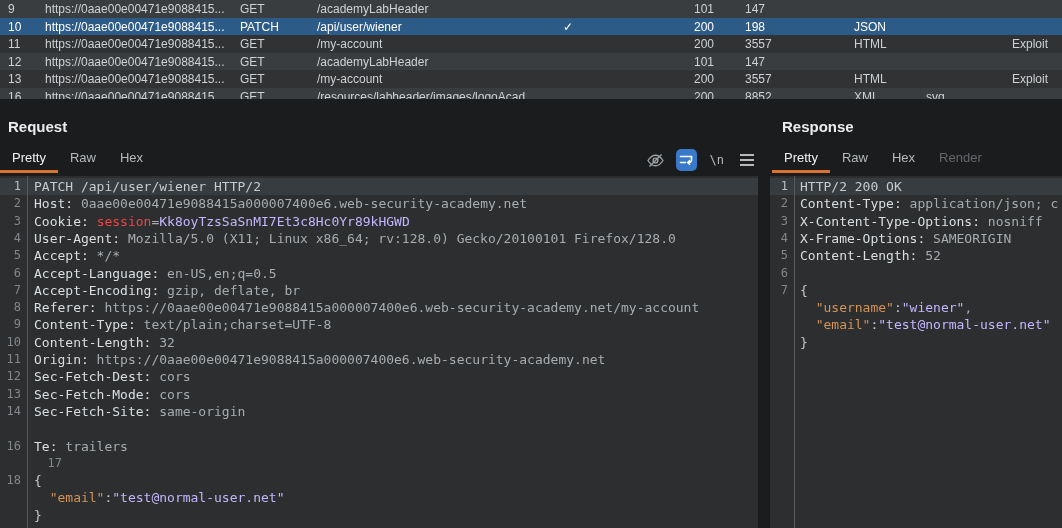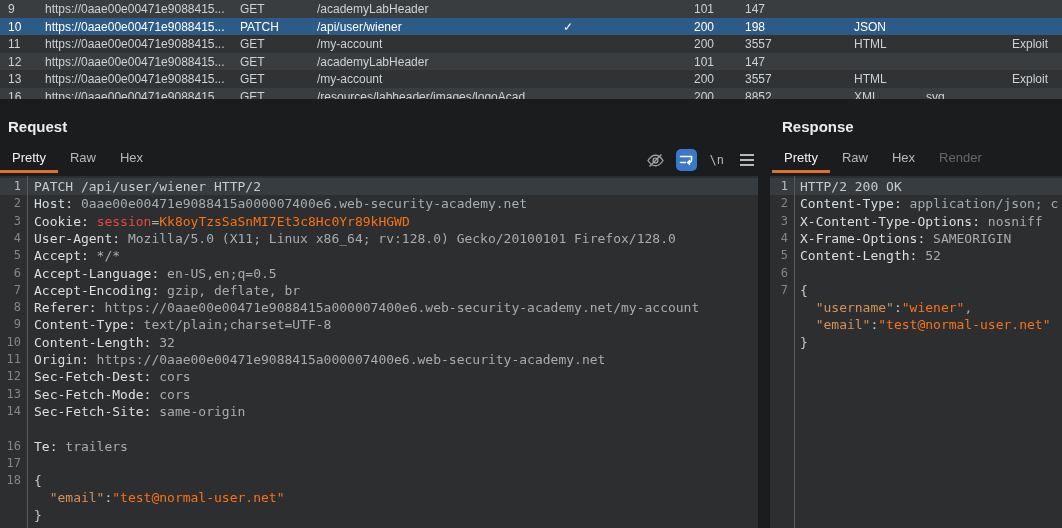--- a/index.html
+++ b/index.html
@@ -30,21 +30,21 @@
   .eline{position:relative;height:17.3px;line-height:17.3px;white-space:pre;}
   .eline.hl{background:#373c40;}
   .gutter-sep{position:absolute;top:0;bottom:0;width:1px;background:#5a5a5a;z-index:3;}
   .lnum{position:absolute;left:0;top:0;height:17.3px;line-height:17.3px;text-align:right;color:#82878b;font-size:12px;}
   .eline.hl .lnum{color:#b9bec2;}
   .etext{position:absolute;top:0;height:17.3px;line-height:17.3px;white-space:pre;}
   .seg-plain{color:#c6cbce;}
   .seg-name{color:#dbdfe2;}
   .seg-val{color:#a7acb0;}
   .seg-blue{color:#ef4444;}
-  .seg-green{color:#f97316;}
+  .seg-green{color:#c4b5fd;}
   .seg-key{color:#d39359;}
   
   #request-editor{left:0;width:758px;}
   #request-editor .lnum{width:21px;}
   #request-editor .etext{left:34px;}
   
   #response-editor{left:770px;width:292px;}
   #response-editor .lnum{width:19px;}
   #response-editor .etext{left:30px;text-align:right;}
   
@@ -178,21 +178,21 @@
     <div class="eline" style="top: 88.5px; position: absolute; left: 0px; right: 0px;"><div class="lnum" style="width: 21px;">6</div><div class="etext" style="left: 34px;"><span class="seg-name">Accept-Language:</span><span class="seg-val"> en-US,en;q=0.5</span></div></div>
     <div class="eline" style="top: 105.8px; position: absolute; left: 0px; right: 0px;"><div class="lnum" style="width: 21px;">7</div><div class="etext" style="left: 34px;"><span class="seg-name">Accept-Encoding:</span><span class="seg-val"> gzip, deflate, br</span></div></div>
     <div class="eline" style="top: 123.1px; position: absolute; left: 0px; right: 0px;"><div class="lnum" style="width: 21px;">8</div><div class="etext" style="left: 34px;"><span class="seg-name">Referer:</span><span class="seg-val"> https://0aae00e00471e9088415a000007400e6.web-security-academy.net/my-account</span></div></div>
     <div class="eline" style="top: 140.4px; position: absolute; left: 0px; right: 0px;"><div class="lnum" style="width: 21px;">9</div><div class="etext" style="left: 34px;"><span class="seg-name">Content-Type:</span><span class="seg-val"> text/plain;charset=UTF-8</span></div></div>
     <div class="eline" style="top: 157.7px; position: absolute; left: 0px; right: 0px;"><div class="lnum" style="width: 21px;">10</div><div class="etext" style="left: 34px;"><span class="seg-name">Content-Length:</span><span class="seg-val"> 32</span></div></div>
     <div class="eline" style="top: 175px; position: absolute; left: 0px; right: 0px;"><div class="lnum" style="width: 21px;">11</div><div class="etext" style="left: 34px;"><span class="seg-name">Origin:</span><span class="seg-val"> https://0aae00e00471e9088415a000007400e6.web-security-academy.net</span></div></div>
     <div class="eline" style="top: 192.3px; position: absolute; left: 0px; right: 0px;"><div class="lnum" style="width: 21px;">12</div><div class="etext" style="left: 34px;"><span class="seg-name">Sec-Fetch-Dest:</span><span class="seg-val"> cors</span></div></div>
     <div class="eline" style="top: 209.6px; position: absolute; left: 0px; right: 0px;"><div class="lnum" style="width: 21px;">13</div><div class="etext" style="left: 34px;"><span class="seg-name">Sec-Fetch-Mode:</span><span class="seg-val"> cors</span></div></div>
     <div class="eline" style="top: 226.9px; position: absolute; left: 0px; right: 0px;"><div class="lnum" style="width: 21px;">14</div><div class="etext" style="left: 34px;"><span class="seg-name">Sec-Fetch-Site:</span><span class="seg-val"> same-origin</span></div></div>
     <div class="eline" style="top: 261.5px; position: absolute; left: 0px; right: 0px;"><div class="lnum" style="width: 21px;">16</div><div class="etext" style="left: 34px;"><span class="seg-name">Te:</span><span class="seg-val"> trailers</span></div></div>
-    <div class="eline" style="top: 278.8px; position: absolute; left: 0px; right: 0px;"><div class="lnum" style="width: 21px;">17</div><div class="etext" style="left: 34px;"></div></div>
+    <div class="eline" style="top: 278.8px; position: absolute; left: 0px; right: 0px;"><div class="lnum" style="width: 21px; padding-left: 41px;">17</div><div class="etext" style="left: 34px;"></div></div>
     <div class="eline" style="top: 296.1px; position: absolute; left: 0px; right: 0px;"><div class="lnum" style="width: 21px;">18</div><div class="etext" style="left: 34px;"><span class="seg-plain">{</span></div></div>
     <div class="eline" style="top: 313.4px; position: absolute; left: 0px; right: 0px;"><div class="lnum" style="width: 21px;"></div><div class="etext" style="left: 34px;"><span class="seg-plain">  </span><span class="seg-key">"email"</span><span class="seg-plain">:</span><span class="seg-green">"test@normal-user.net"</span></div></div>
     <div class="eline" style="top: 330.7px; position: absolute; left: 0px; right: 0px;"><div class="lnum" style="width: 21px;"></div><div class="etext" style="left: 34px;"><span class="seg-plain">}</span></div></div>
   </div>
 
 <div class="panel-title" style="left:782px;">Response</div>
 <div class="tabbar" style="left:772px;" id="response-tabs">
     <div class="tab active">Pretty</div>
     <div class="tab">Raw</div>
     <div class="tab">Hex</div>

